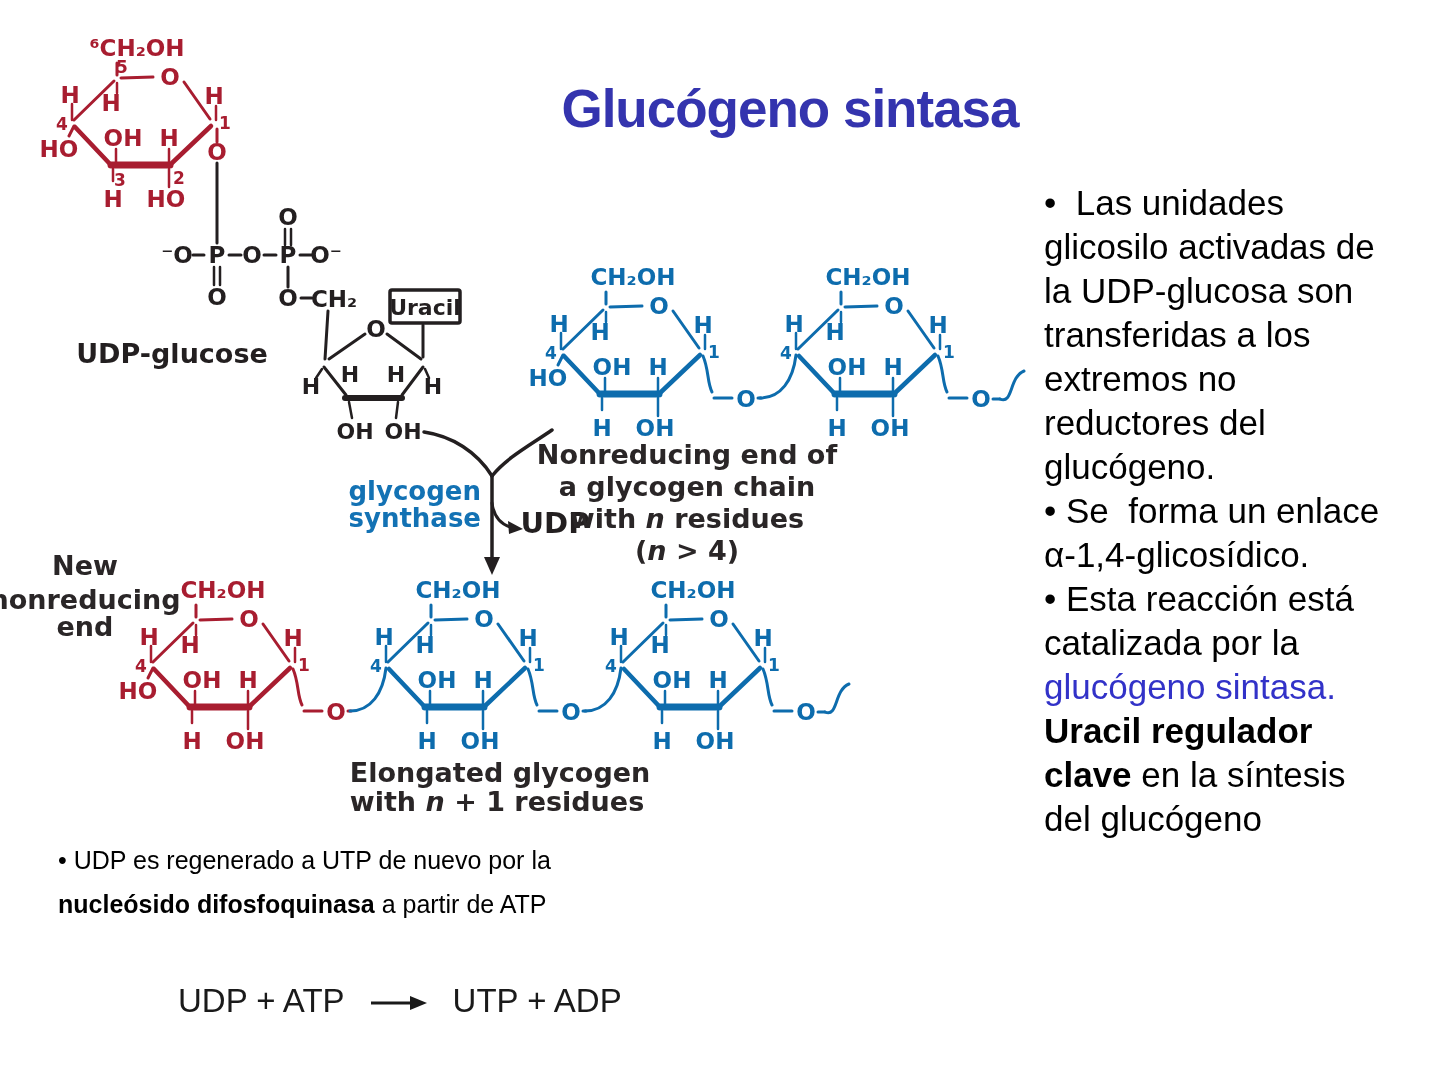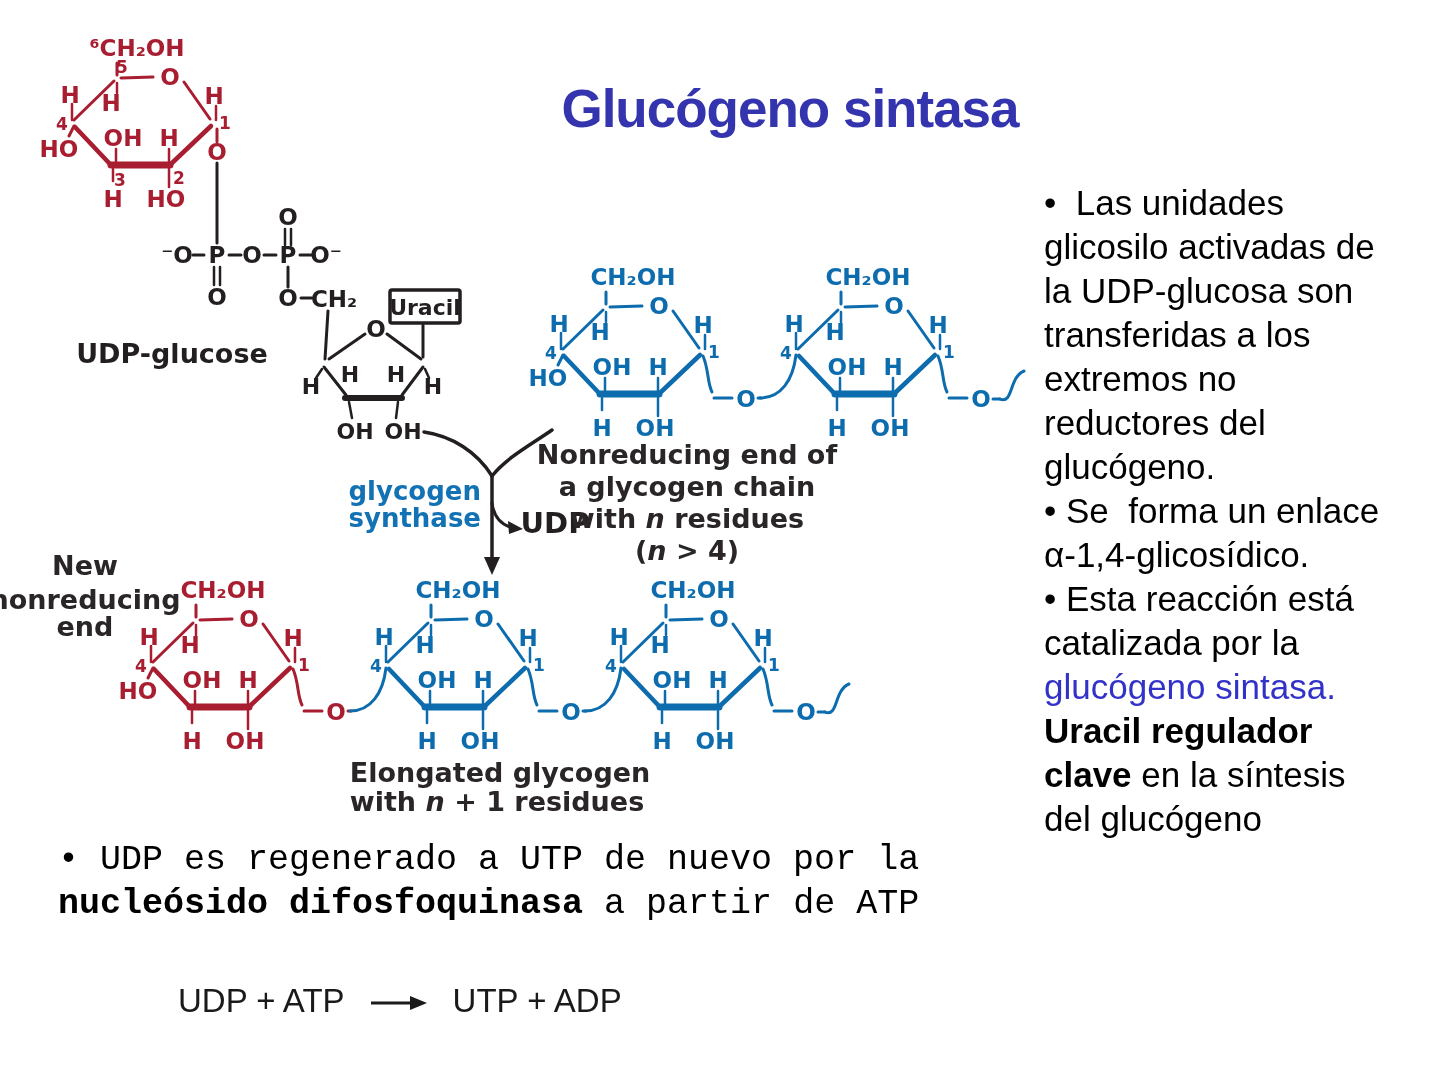--- a/index.html
+++ b/index.html
@@ -4,21 +4,21 @@
 <style>
   html,body{margin:0;padding:0;background:#fff;}
   .slide{position:relative;width:1444px;height:1080px;background:#ffffff;overflow:hidden;
          font-family:"Liberation Sans",sans-serif;}
   .title{position:absolute;left:500px;top:42px;width:580px;text-align:center;
          font-weight:bold;font-size:53px;letter-spacing:-1px;color:var(--title-blue,#3434AE);margin-top:36px;}
   #diagram{position:absolute;left:0;top:0;}
   .right-panel{position:absolute;left:1044px;top:181px;width:396px;
                font-size:35px;line-height:44px;color:var(--ink,#000);}
   .bottom-note{position:absolute;left:58px;top:838px;width:760px;
-               font-size:35px;line-height:44px;color:var(--ink,#000);font-family:Liberation Mono, monospace;}
+               font-size:25px;line-height:44px;color:var(--ink,#000);}
   .tline{white-space:pre;}
   .bold{font-weight:bold;}
   .blue-bold{font-weight:normal;color:var(--accent-blue,#3232C8);}
   .equation{position:absolute;left:178px;top:982px;font-size:33px;color:#1a1a1a;
             display:flex;align-items:center;gap:25px;justify-content:space-between;}
   .eq-arrow{display:inline-block;margin-top:4px;}
 </style>
 </head>
 <body>
 

